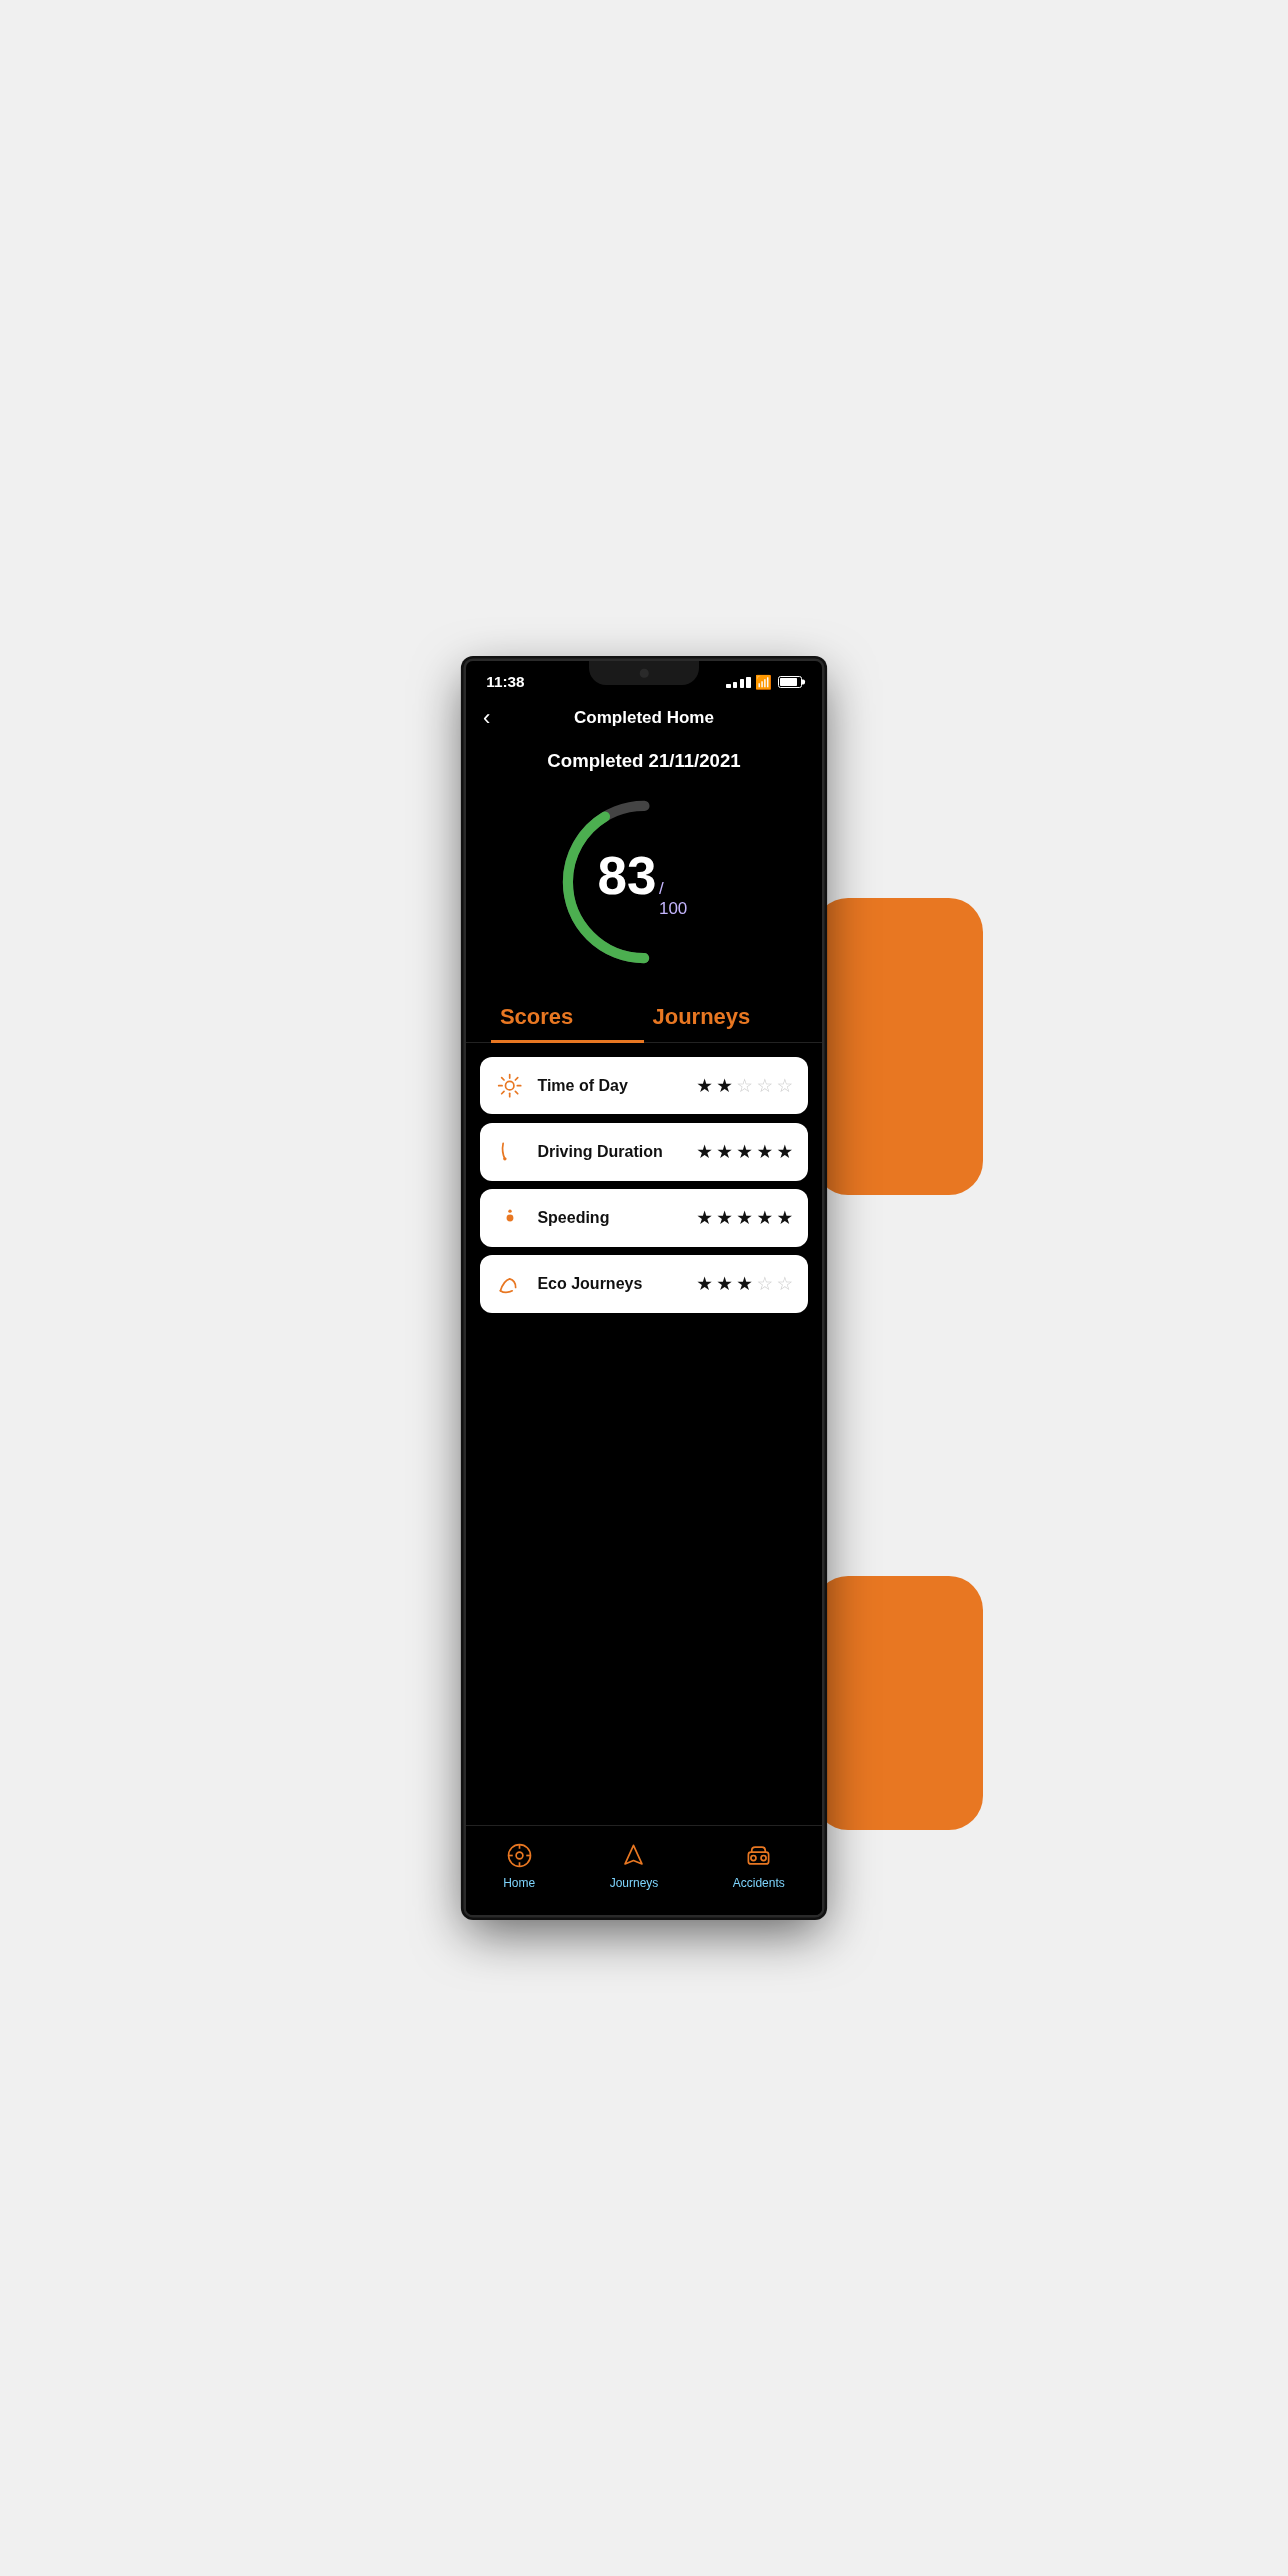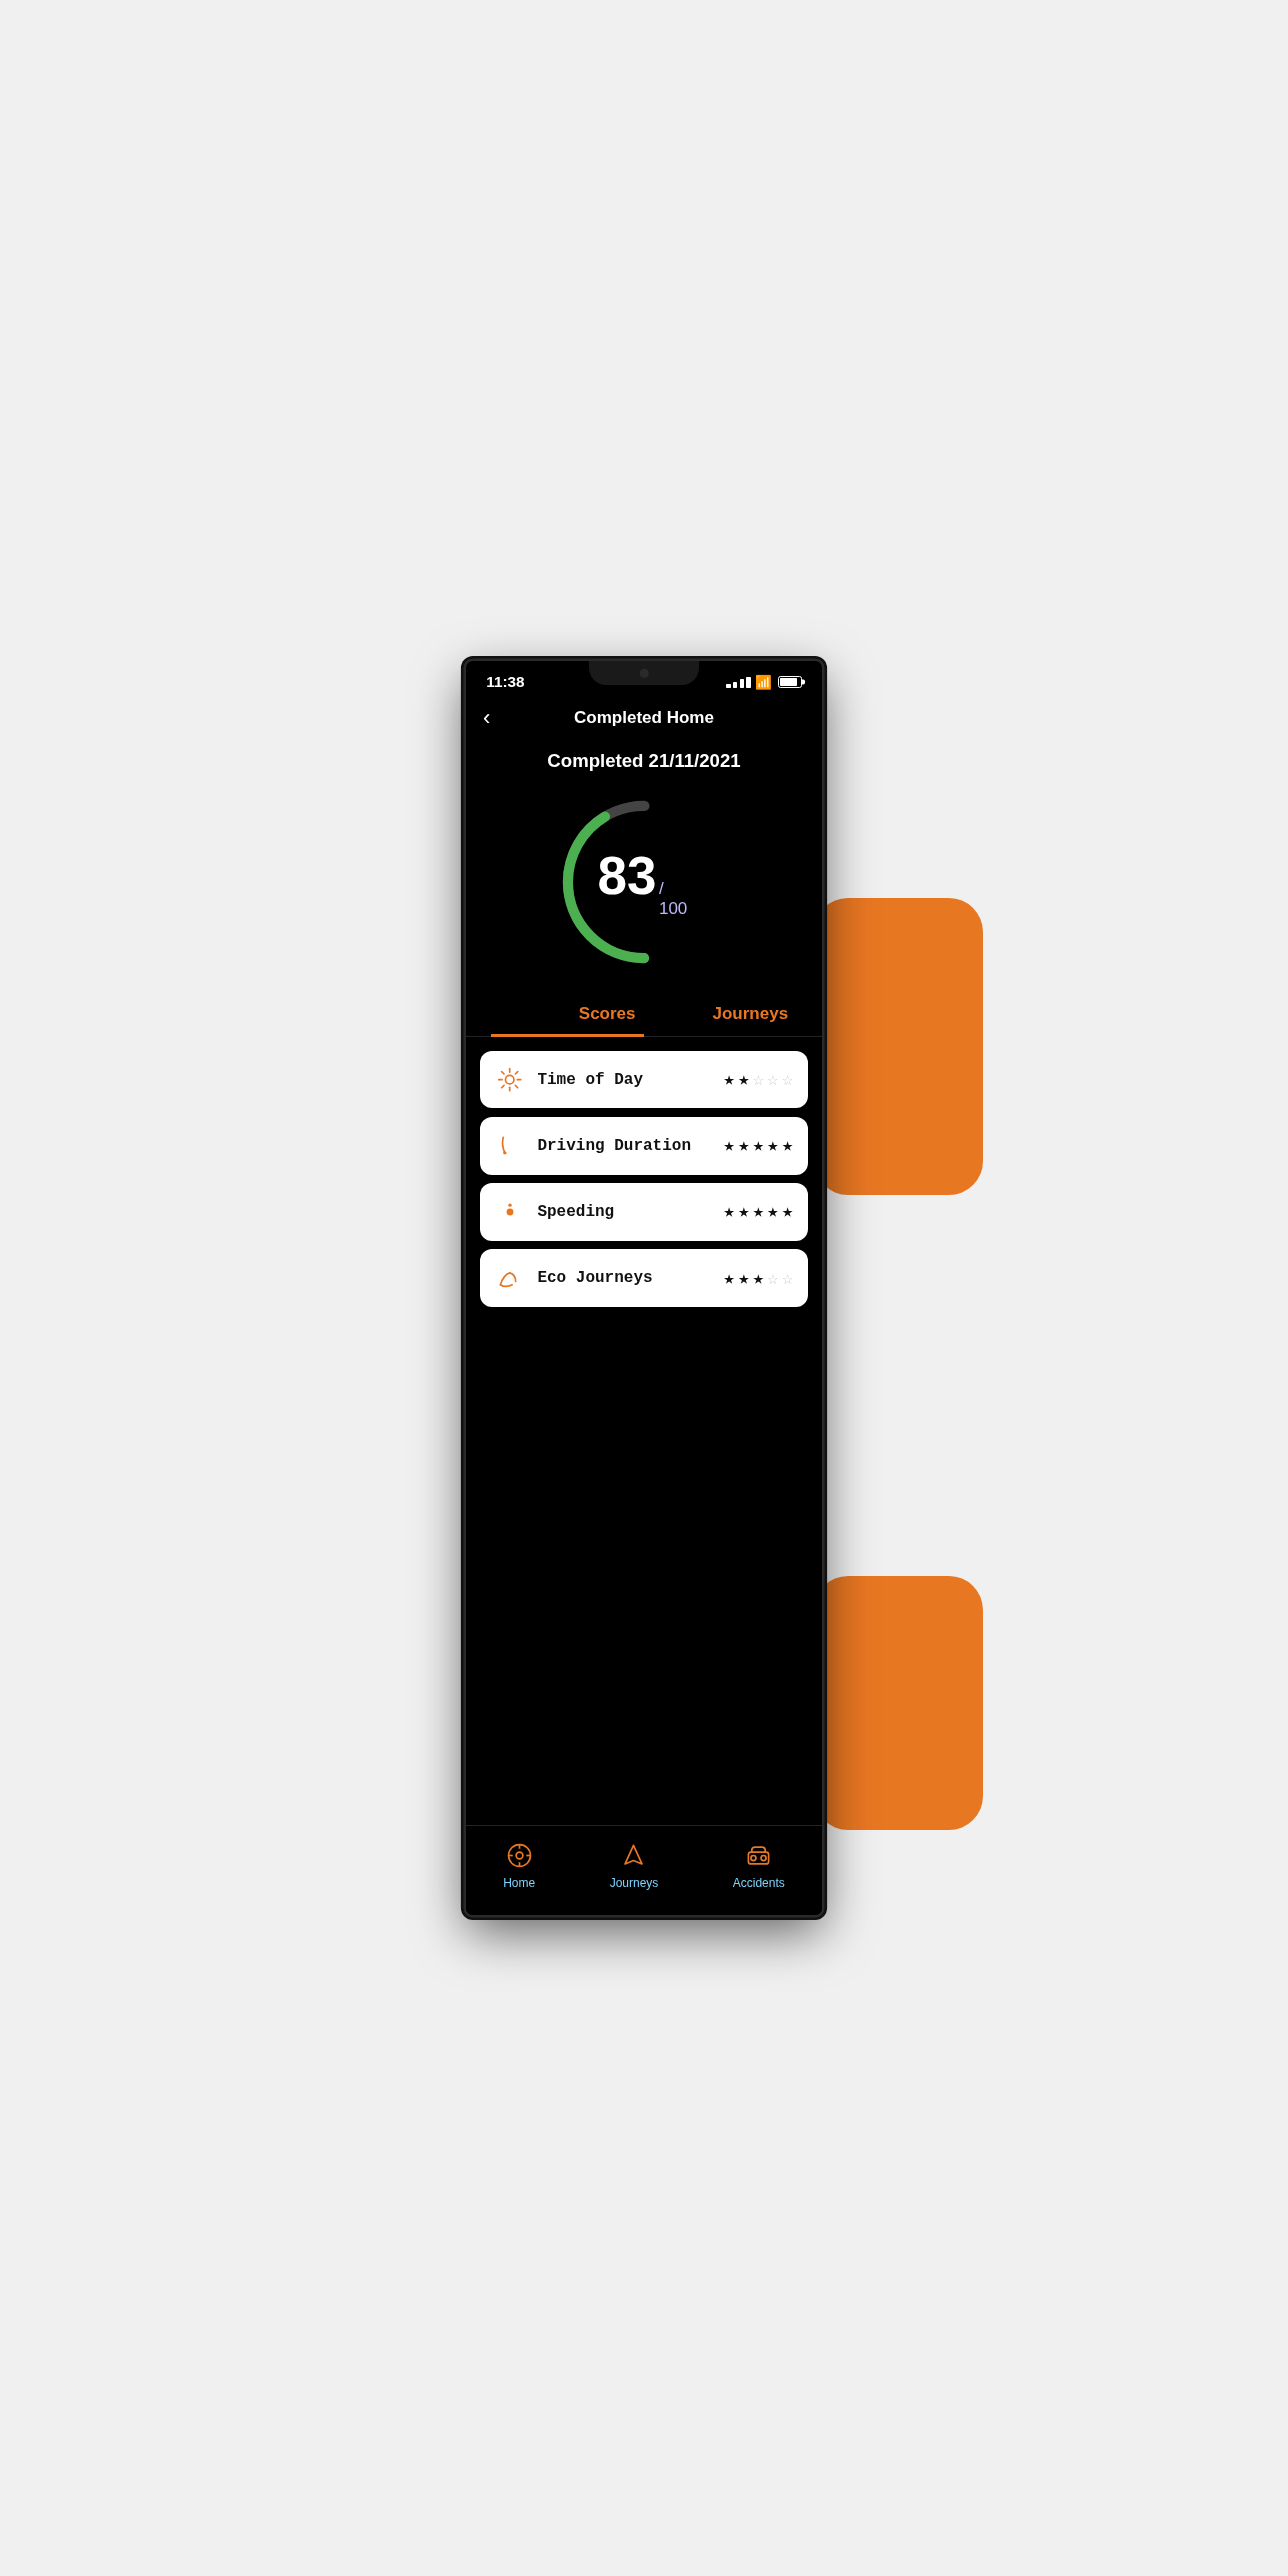--- a/index.html
+++ b/index.html
@@ -219,24 +219,24 @@
     
     .tabs {
       display: flex;
       border-bottom: 0.8px solid #222;
       flex-shrink: 0;
       padding: 0 25.4px;
     }
 
     .tab {
       flex: 1;
-      text-align: right;
+      text-align: left;
       padding: 12px 8.5px;
       color: #E87722;
-      font-size: 17px;
+      font-size: 22px;
       font-weight: 600;
       cursor: pointer;
       position: relative;
     }
 
     .tab.active::after {
       content: '';
       position: absolute;
       bottom: -0.8px;
       left: 0;
@@ -245,21 +245,20 @@
       background: #E87722;
     }
 
     
     .scores-list {
       padding: 13.6px 13.6px;
       display: flex;
       flex-direction: column;
       gap: 8.5px;
       flex-shrink: 0;
-      font-family: Liberation Mono, monospace;
     }
 
     .score-item {
       background: #fff;
       border-radius: 12px;
       padding: 13.6px 15.3px;
       display: flex;
       align-items: center;
       gap: 12px;
     }

